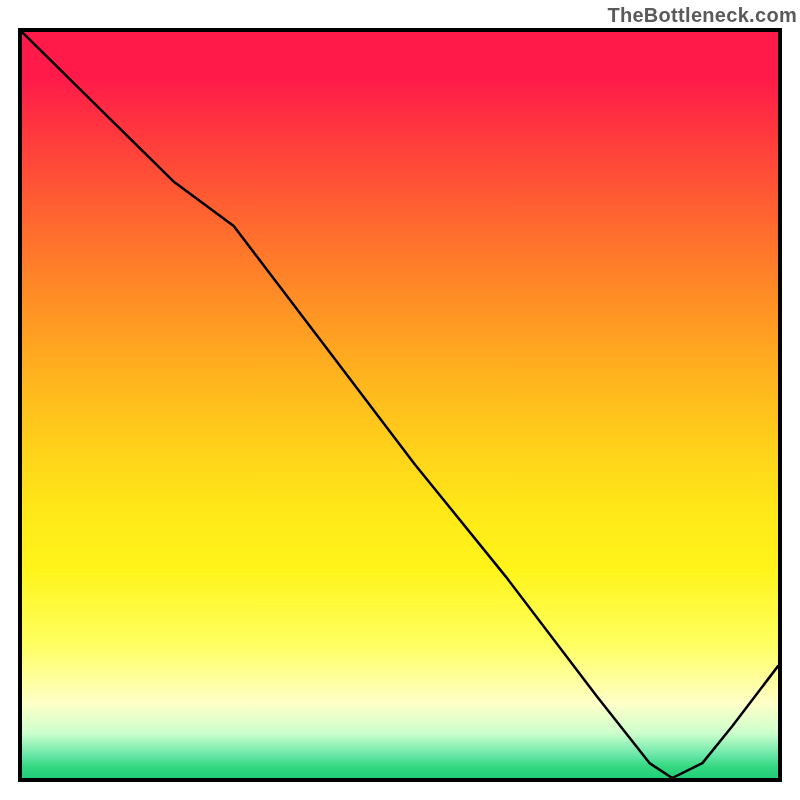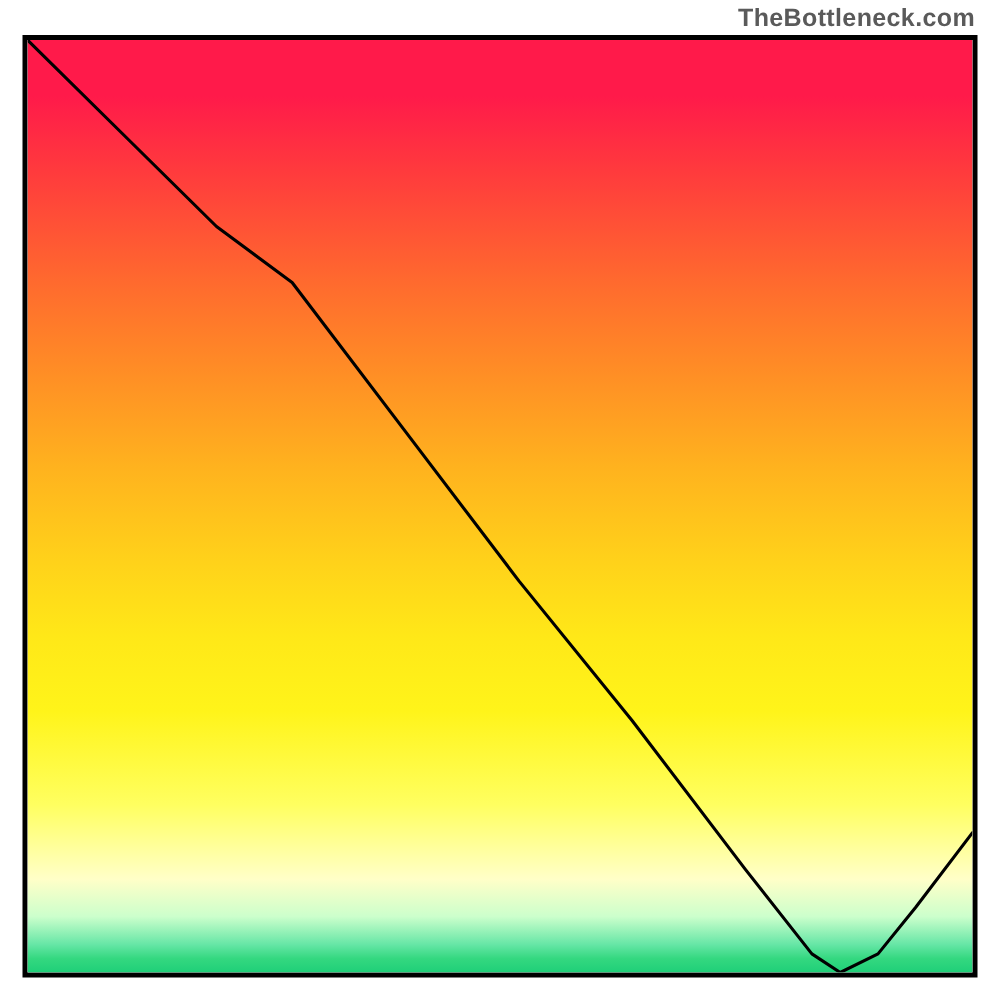--- a/index.html
+++ b/index.html
@@ -6,21 +6,21 @@
   html, body { width: 800px; height: 800px; overflow: hidden; background: #fff; }
   .outer {
     width: 800px;
     height: 800px;
     position: relative;
     background: #fff;
   }
   .attribution {
     position: absolute;
     top: 4px;
-    right: 20px;
+    right: 3px;
     font-family: Arial, Helvetica, sans-serif;
     font-size: 20px;
     font-weight: 600;
     color: #5a5a5a;
     letter-spacing: 0.3px;
   }
   .plot-border {
     position: absolute;
     left: 18px;
     top: 28px;

